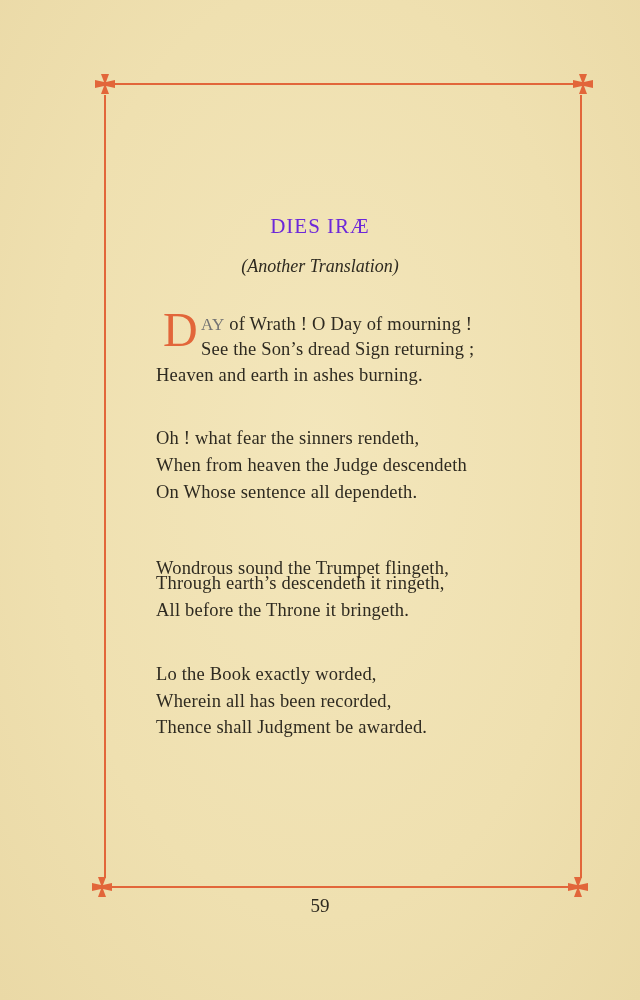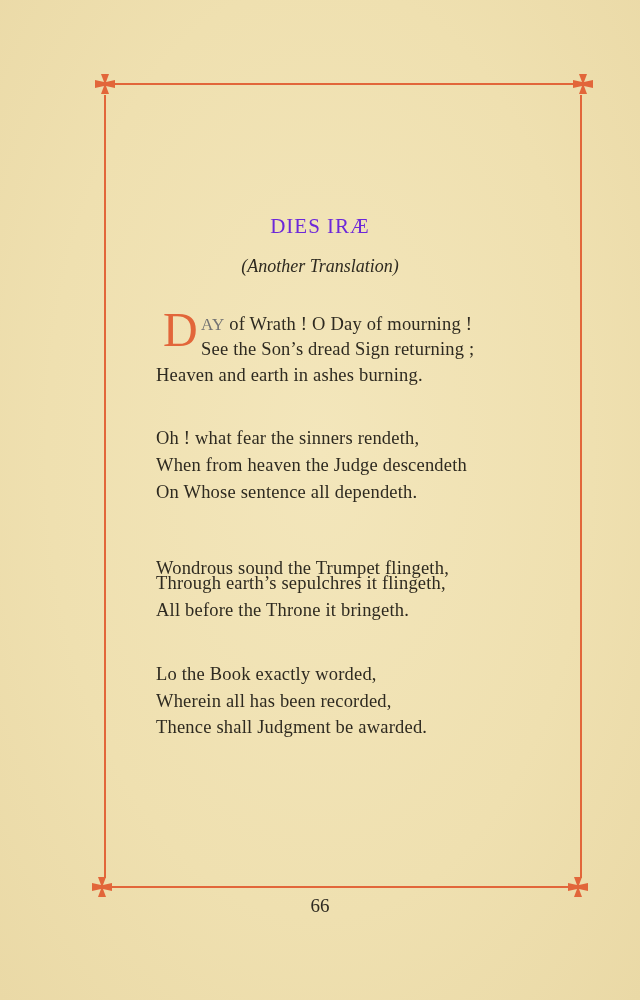--- a/index.html
+++ b/index.html
@@ -74,21 +74,21 @@
   <div class="dropcap">D</div>
   <div class="line" style="left:201px;top:314px"><span class="smallcaps-red">AY</span><span> of Wrath !   O Day of mourning !</span></div>
   <div class="line" style="left:201px;top:339px">See the Son’s dread Sign returning ;</div>
   <div class="line" style="top:365px">Heaven and earth in ashes burning.</div>
 
   <div class="line" style="top:428px">Oh ! what fear the sinners rendeth,</div>
   <div class="line" style="top:455px">When from heaven the Judge descendeth</div>
   <div class="line" style="top:482px">On Whose sentence all dependeth.</div>
 
   <div class="line" style="top:558px">Wondrous sound the Trumpet flingeth,</div>
-  <div class="line" style="top:573px">Through earth’s sepulchres it flingeth,</div>
+  <div class="line" style="top:573px">Through earth’s descendeth it ringeth,</div>
   <div class="line" style="top:600px">All before the Throne it bringeth.</div>
 
   <div class="line" style="top:664px">Lo the Book exactly worded,</div>
   <div class="line" style="top:691px">Wherein all has been recorded,</div>
   <div class="line" style="top:717px">Thence shall Judgment be awarded.</div>
 </div>
 
-<div class="page-number">66</div>
+<div class="page-number">59</div>
 
 </body></html>

